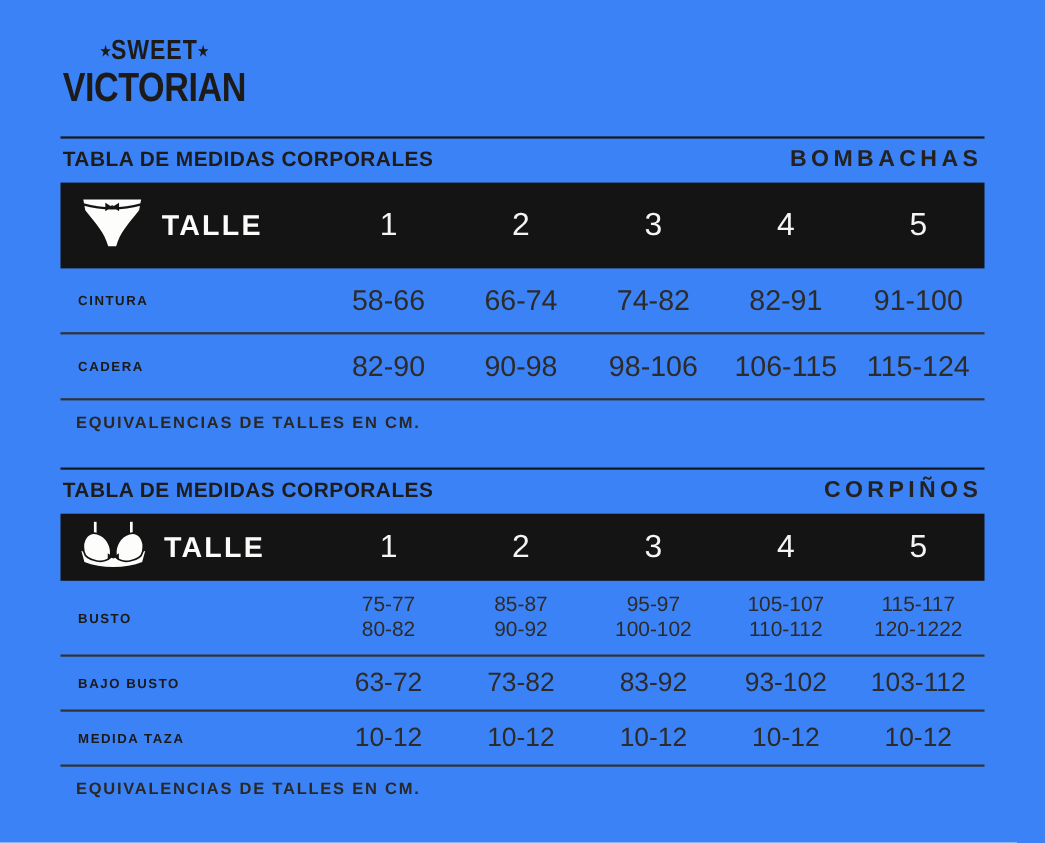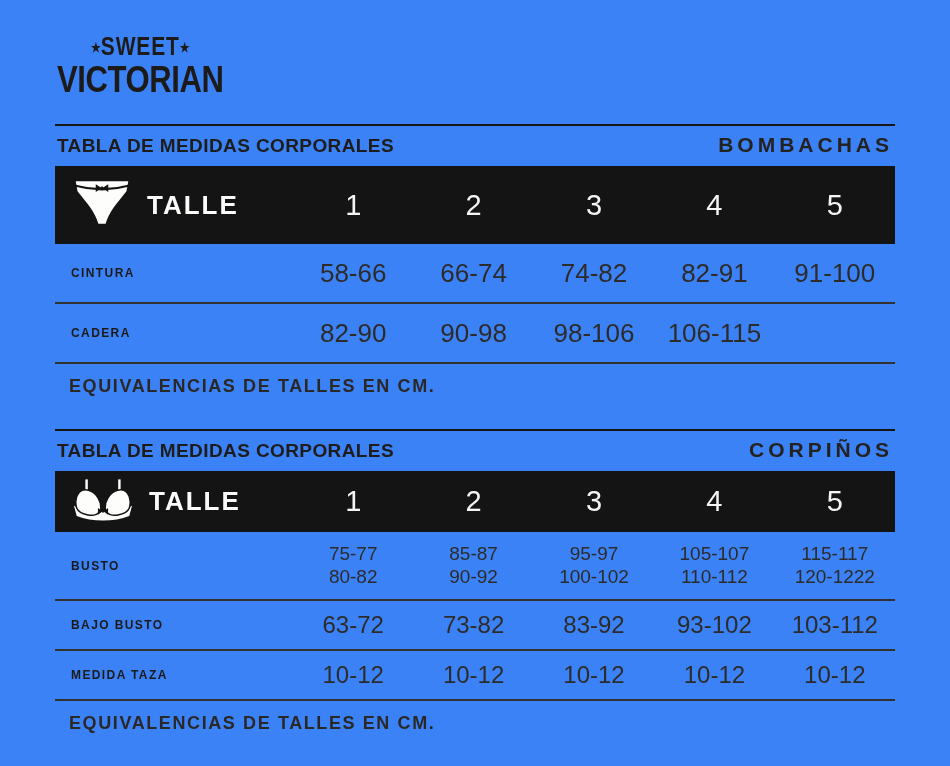--- a/index.html
+++ b/index.html
@@ -48,21 +48,21 @@
   .trow .rlabel { padding-left:16px; font-size:12px; font-weight:800; letter-spacing:1.4px; color:#1c1a19; }
   .trow .val { text-align:center; font-size:26px; font-weight:400; color:#2d2b2a; white-space:pre-line; }
   .row-std { height:58px; }
   .row-busto { height:67px; }
   .row-busto .val { font-size:19px; line-height:1.18; }
   .row-short { height:48px; }
   .row-short .val { font-size:24px; }
   .divider { height:2px; background:#333130; }
 
   .footnote {
-    margin:12px 0 0 14px; font-size:18px; font-weight:700;
+    margin:12px 0 0 14px; font-size:15px; font-weight:700;
     letter-spacing:1.6px; color:#2a2826;
   }
 </style>
 </head>
 <body>
 
 <div class="sheet">
 
   
   <div class="logo">
@@ -109,20 +109,21 @@
       <div class="val">91-100</div>
     </div>
     <div class="divider"></div>
 
     <div class="grid trow row-std">
       <div class="rlabel">CADERA</div>
       <div class="val">82-90</div>
       <div class="val">90-98</div>
       <div class="val">98-106</div>
       <div class="val">106-115</div>
+      <div class="val">115-124</div>
     </div>
     <div class="divider"></div>
 
     <div class="footnote">EQUIVALENCIAS DE TALLES EN CM.</div>
   </div>
 
   
   <div class="tablewrap sec2">
     <div class="toprule"></div>
     <div class="section-head">

